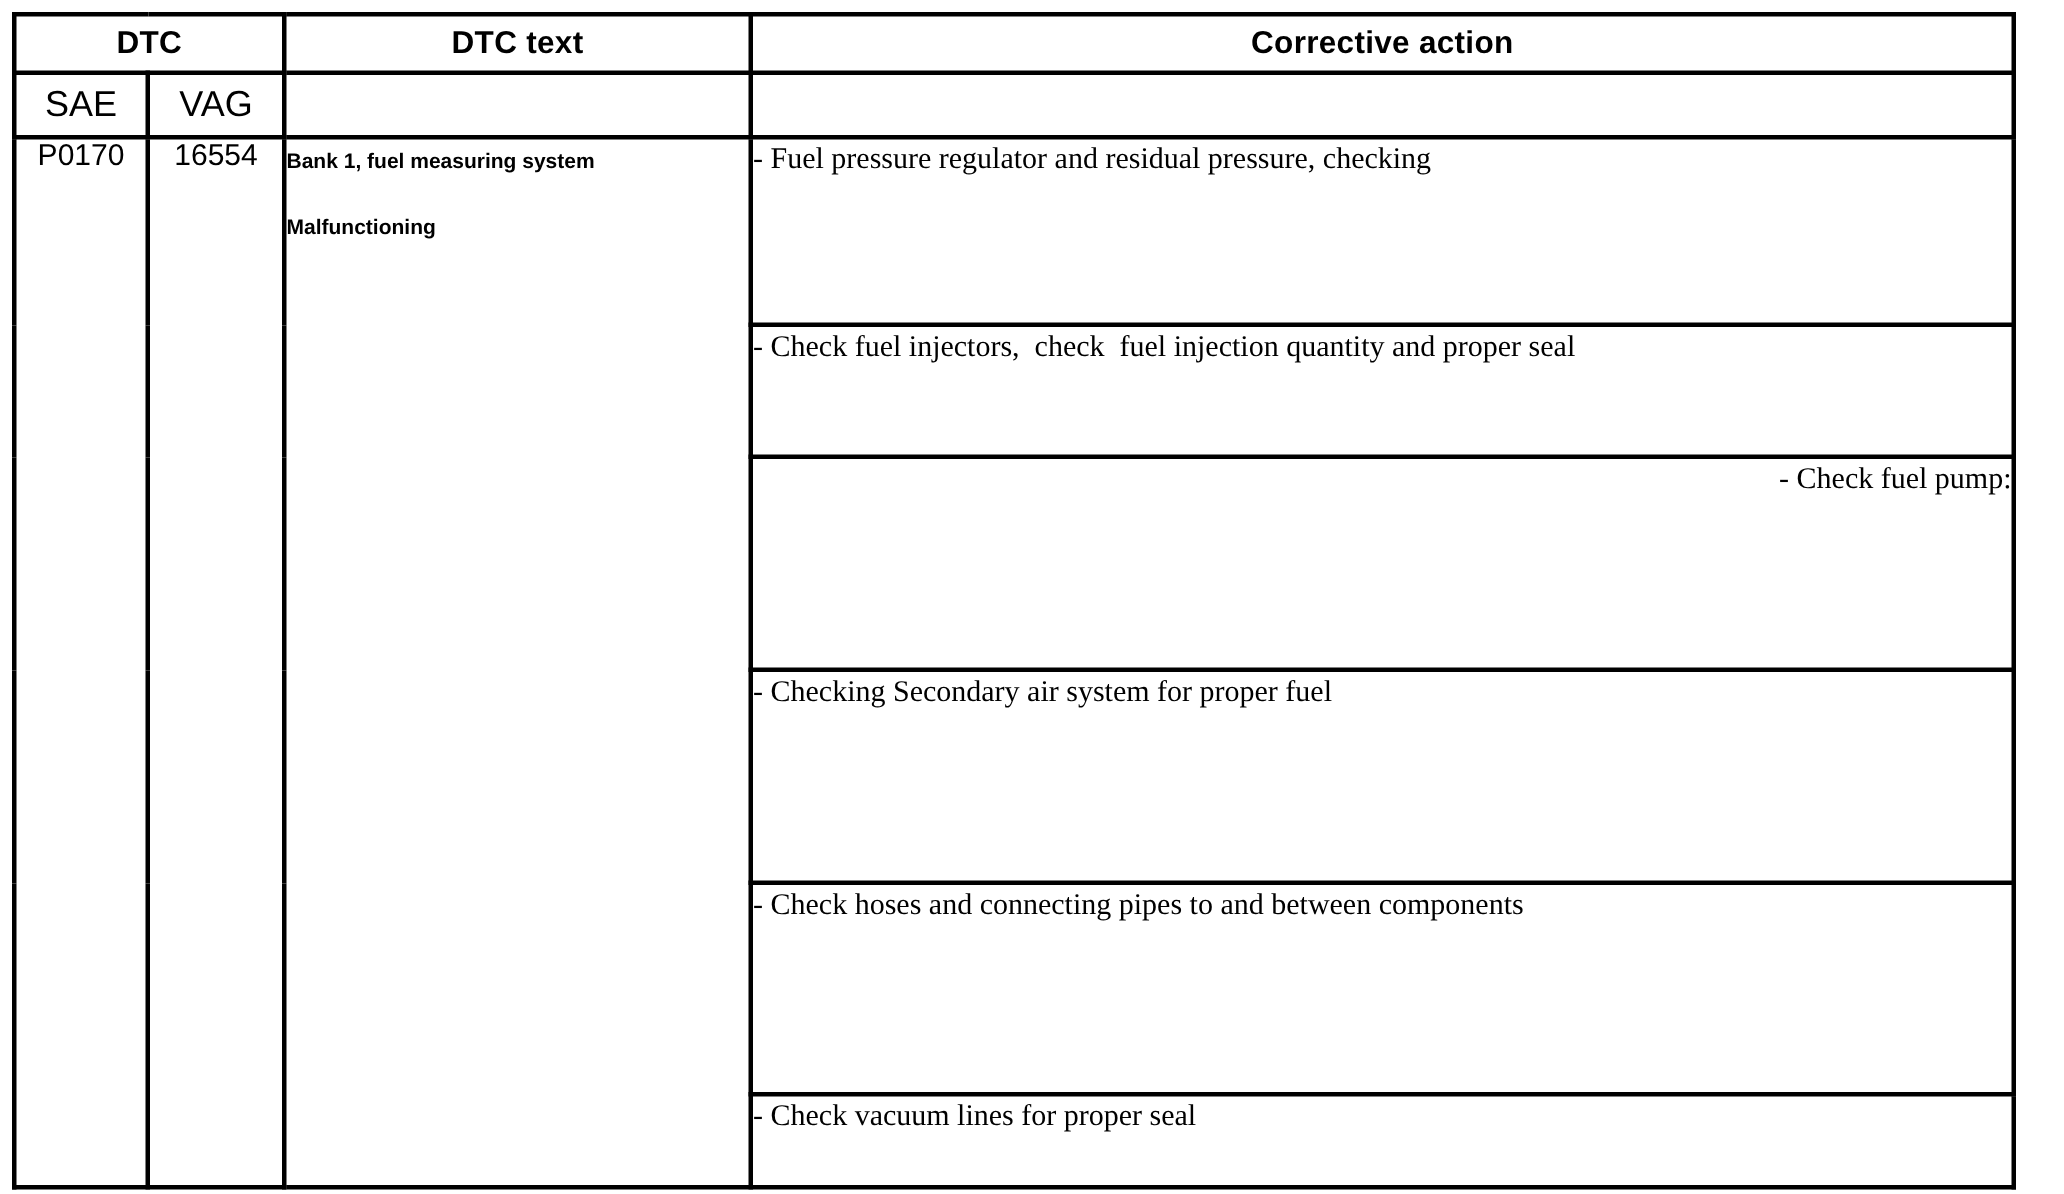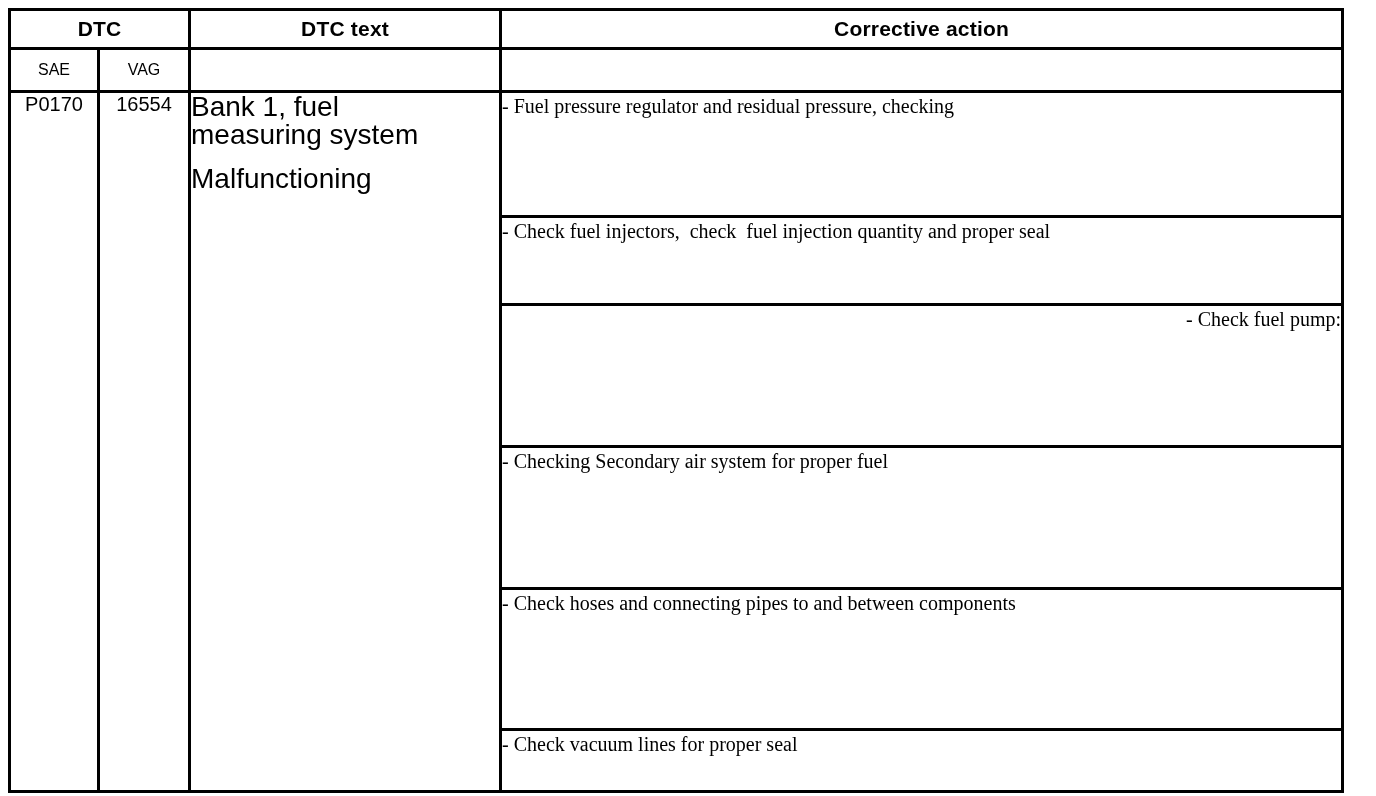--- a/index.html
+++ b/index.html
@@ -47,35 +47,36 @@
   tr.r-a6 { height: 62px; margin-top: 30px; }
 
   th.hdr {
     font-weight: bold;
     font-size: 21px;
     text-align: center;
     vertical-align: middle;
     letter-spacing: 0.2px;
   }
   td.subhdr {
-    font-size: 16px;
+    font-size: 24px;
     text-align: center;
     vertical-align: middle;
   }
   td.code-cell {
     font-size: 20px;
     text-align: center;
     vertical-align: top;
     padding-top: 12px;
   }
   td.dtctext-cell {
     vertical-align: top;
     padding: 11px 10px 0 12px;
-    font-size: 28px;
+    font-size: 14px;
     line-height: 28px;
+    font-weight: bold;
   }
   td.dtctext-cell .line2 {
     margin-top: 16px;
   }
   .dtctext-inner {
     max-width: 250px;
   }
   td.action-cell {
     vertical-align: top;
     padding: 22px 14px 0 12px;

